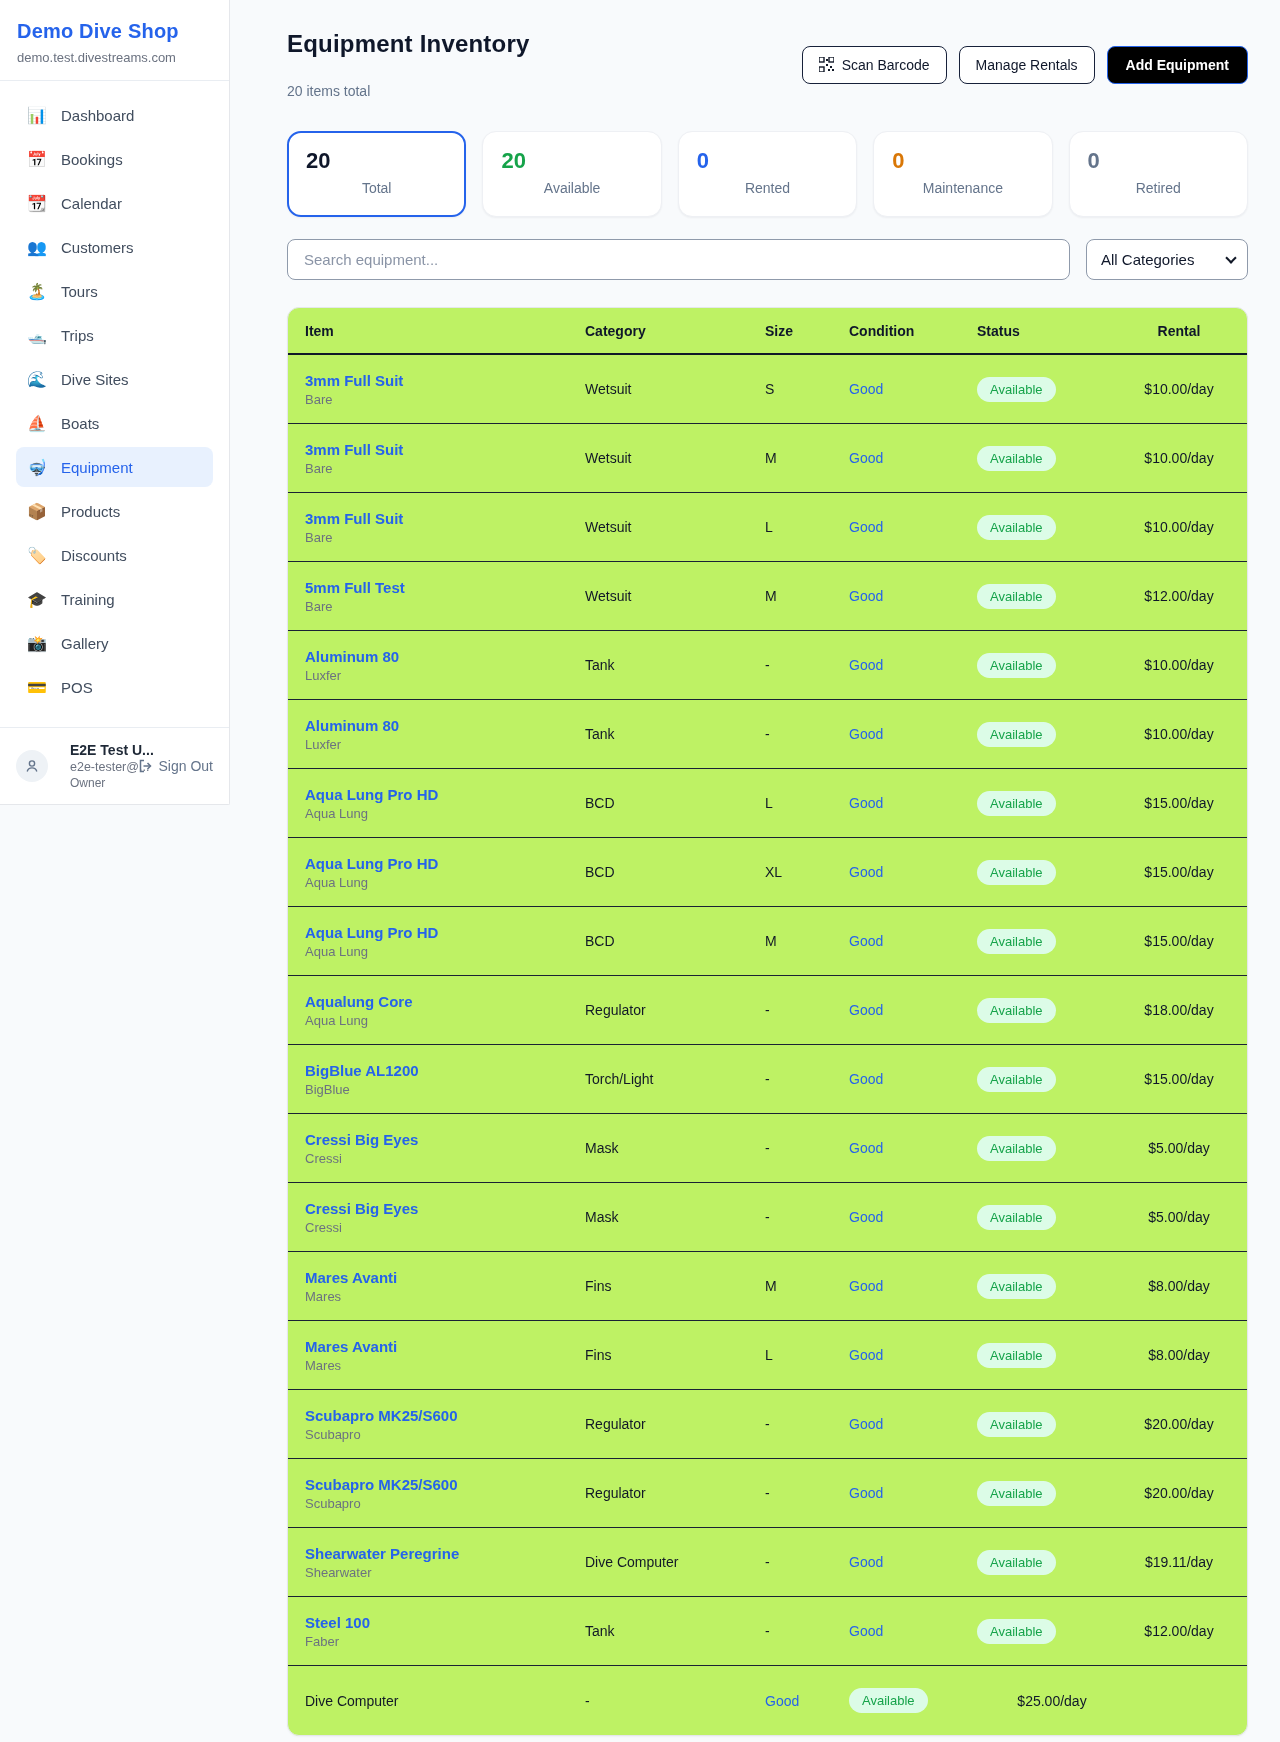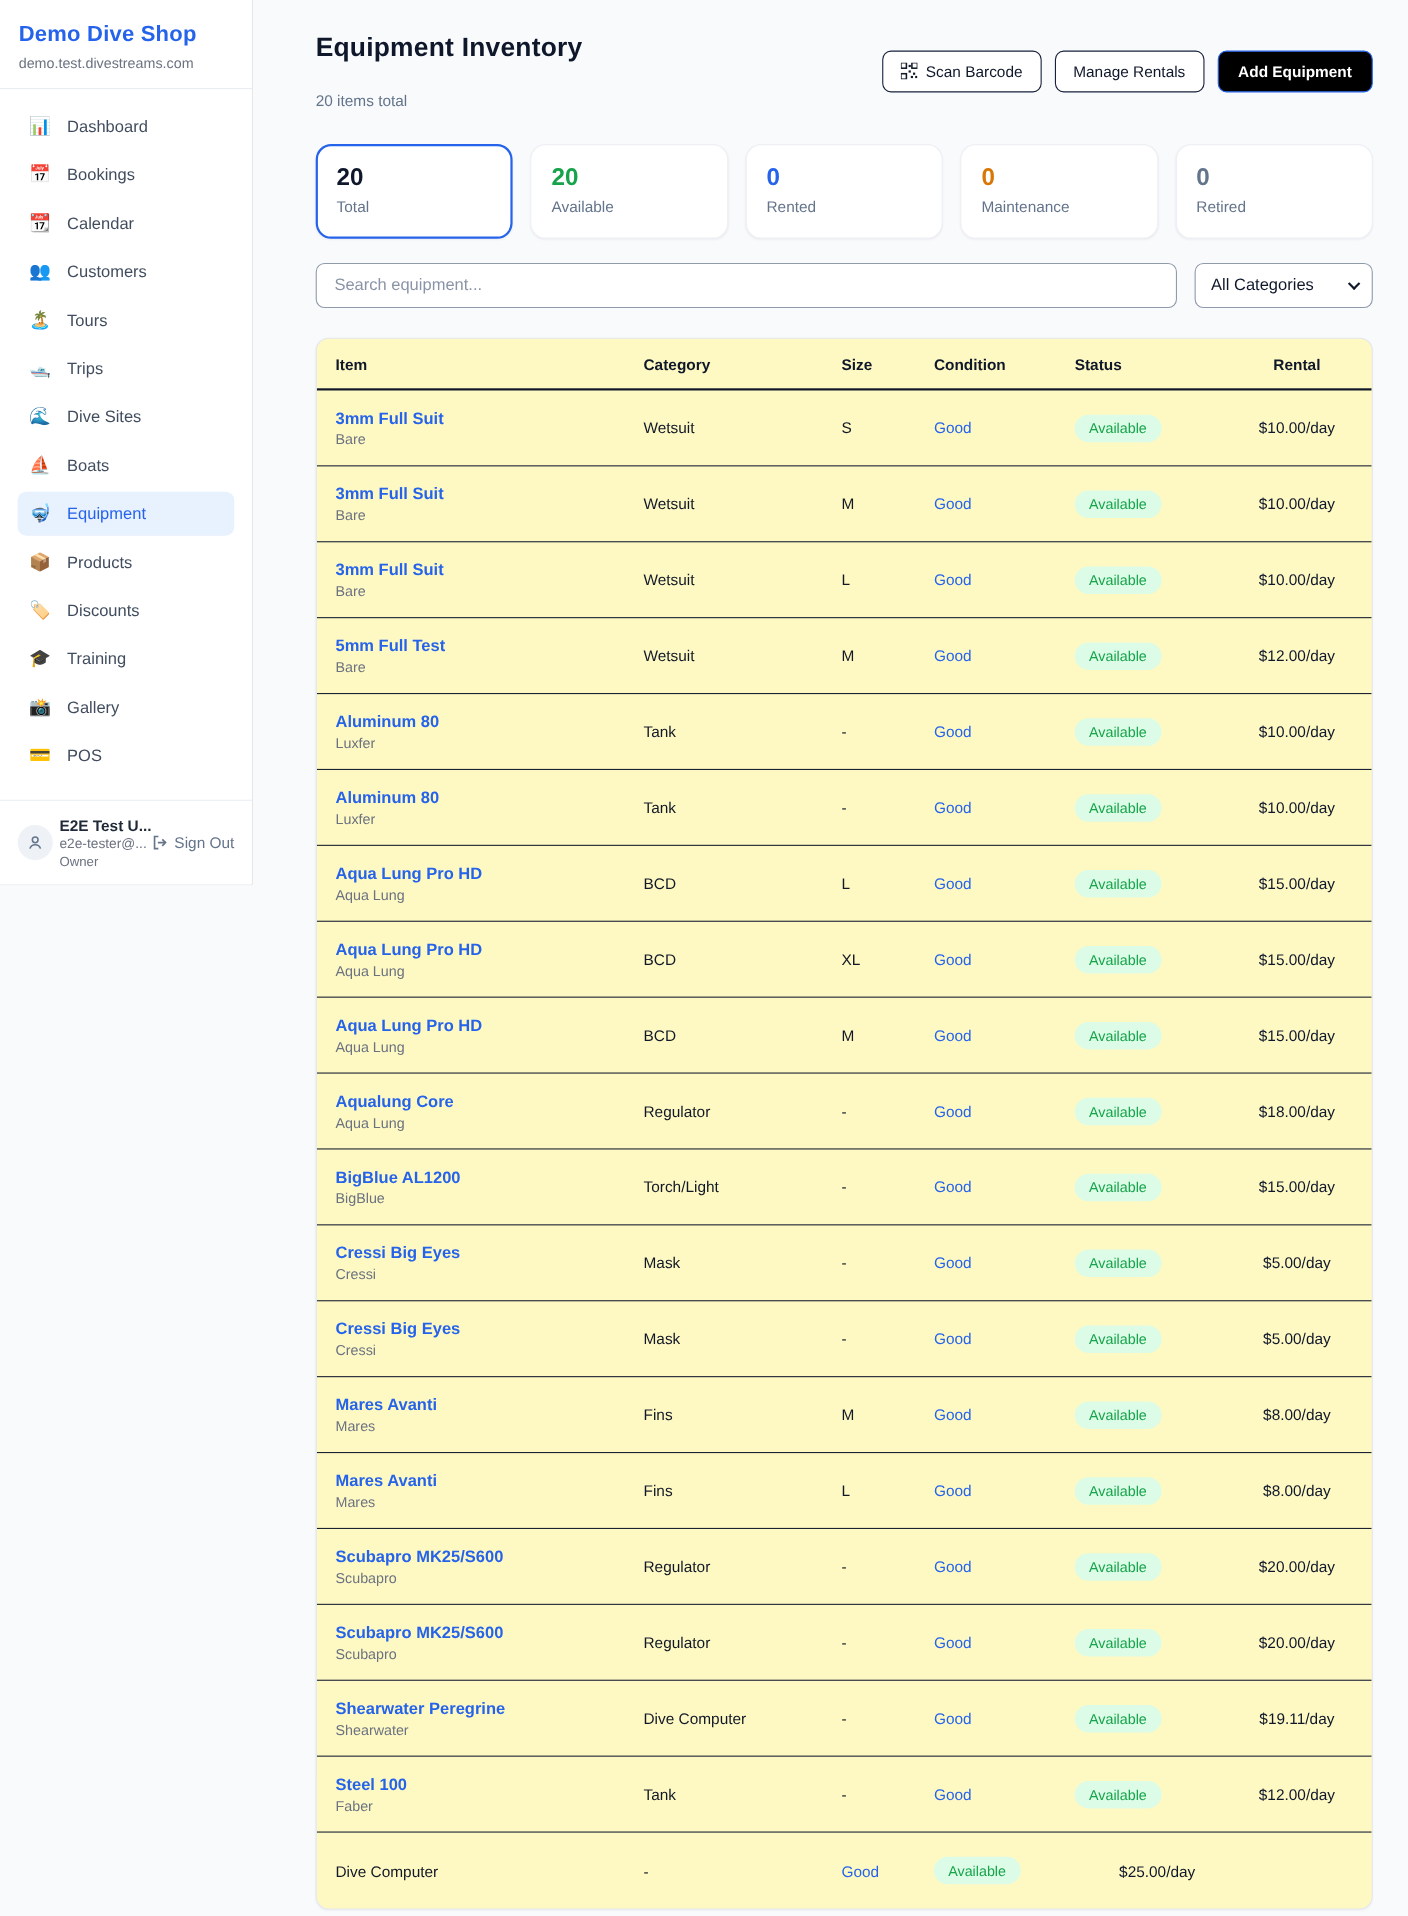--- a/index.html
+++ b/index.html
@@ -28,21 +28,21 @@
     display:flex; align-items:center; gap:14px;
     height:40px; margin-bottom:4px; padding:0 11px;
     border-radius:8px; cursor:pointer;
     font-size:15px; font-weight:500; color:#414d5e;
   }
   .nav-item .nav-icon { width:20px; font-size:16px; text-align:center; flex:0 0 auto; }
   .nav-item.active { background:#e8f1fe; color:#2563eb; }
   .user-section {
     border-top:1px solid #e9edf2;
     padding:14px 16px;
-    display:flex; align-items:center; gap:6px;
+    display:flex; align-items:center; gap:22px;
   }
   .avatar {
     width:32px; height:32px; border-radius:50%;
     background:#eef2f6; flex:0 0 auto;
     display:flex; align-items:center; justify-content:center;
   }
   .user-meta { flex:1 1 auto; min-width:0; }
   .user-name { font-size:14px; font-weight:bold; color:#1f2937; white-space:nowrap; }
   .user-email { font-size:12.5px; color:#6b7280; margin-top:2px; white-space:nowrap; }
   .user-role { font-size:12px; color:#6b7280; margin-top:2px; }
@@ -66,21 +66,21 @@
   .btn.primary { background:#000000; border-color:#2563eb; color:#ffffff; font-weight:bold; padding:0 18px; }
   
   .stats { display:grid; grid-template-columns:repeat(5,1fr); gap:16px; margin-top:32px; }
   .stat-card {
     background:#ffffff; border:1px solid #eef0f4; border-radius:14px;
     padding:16px 18px; min-height:86px; cursor:pointer;
     box-shadow:0 1px 2px rgba(16,24,40,.05);
   }
   .stat-card.selected { border:2px solid #2563eb; padding:15px 17px; }
   .stat-value { font-size:22px; font-weight:bold; line-height:26px; display:block; }
-  .stat-label { font-size:14px; color:#64748b; margin-top:6px; display:block; }
+  .stat-label { font-size:14px; color:#64748b; margin-top:6px; display:block;text-align:center; }
   
   .filter-row { display:flex; gap:16px; margin-top:22px; }
   .search-input {
     flex:1 1 auto; height:41px; border-radius:8px;
     border:1px solid #8f9aab; background:#fff; padding:0 16px;
     font-size:15px; color:#0f172a; font-family:inherit; outline:none;
   }
   .search-input::placeholder { color:#8a94a6; }
   .select-wrap { position:relative; width:162px; flex:0 0 auto; }
   .category-select {
@@ -89,21 +89,21 @@
     font-size:15px; color:#0f172a; font-family:inherit;
     appearance:none; -webkit-appearance:none; cursor:pointer;
   }
   .select-chevron {
     position:absolute; right:13px; top:15px; width:8px; height:8px;
     border-right:2px solid #111827; border-bottom:2px solid #111827;
     transform:rotate(45deg); pointer-events:none;
   }
   
   .table-card {
-    margin-top:27px; background:#fef9c3;
+    margin-top:27px; background:#bef264;
     border:1px solid #e5e7eb; border-radius:12px;
     overflow:hidden;
     box-shadow:0 1px 2px rgba(16,24,40,.04);
   }
   .tgrid {
     display:grid;
     grid-template-columns:280px 180px 84px 128px 150px 1fr;
     align-items:center;
   }
   .thead {

